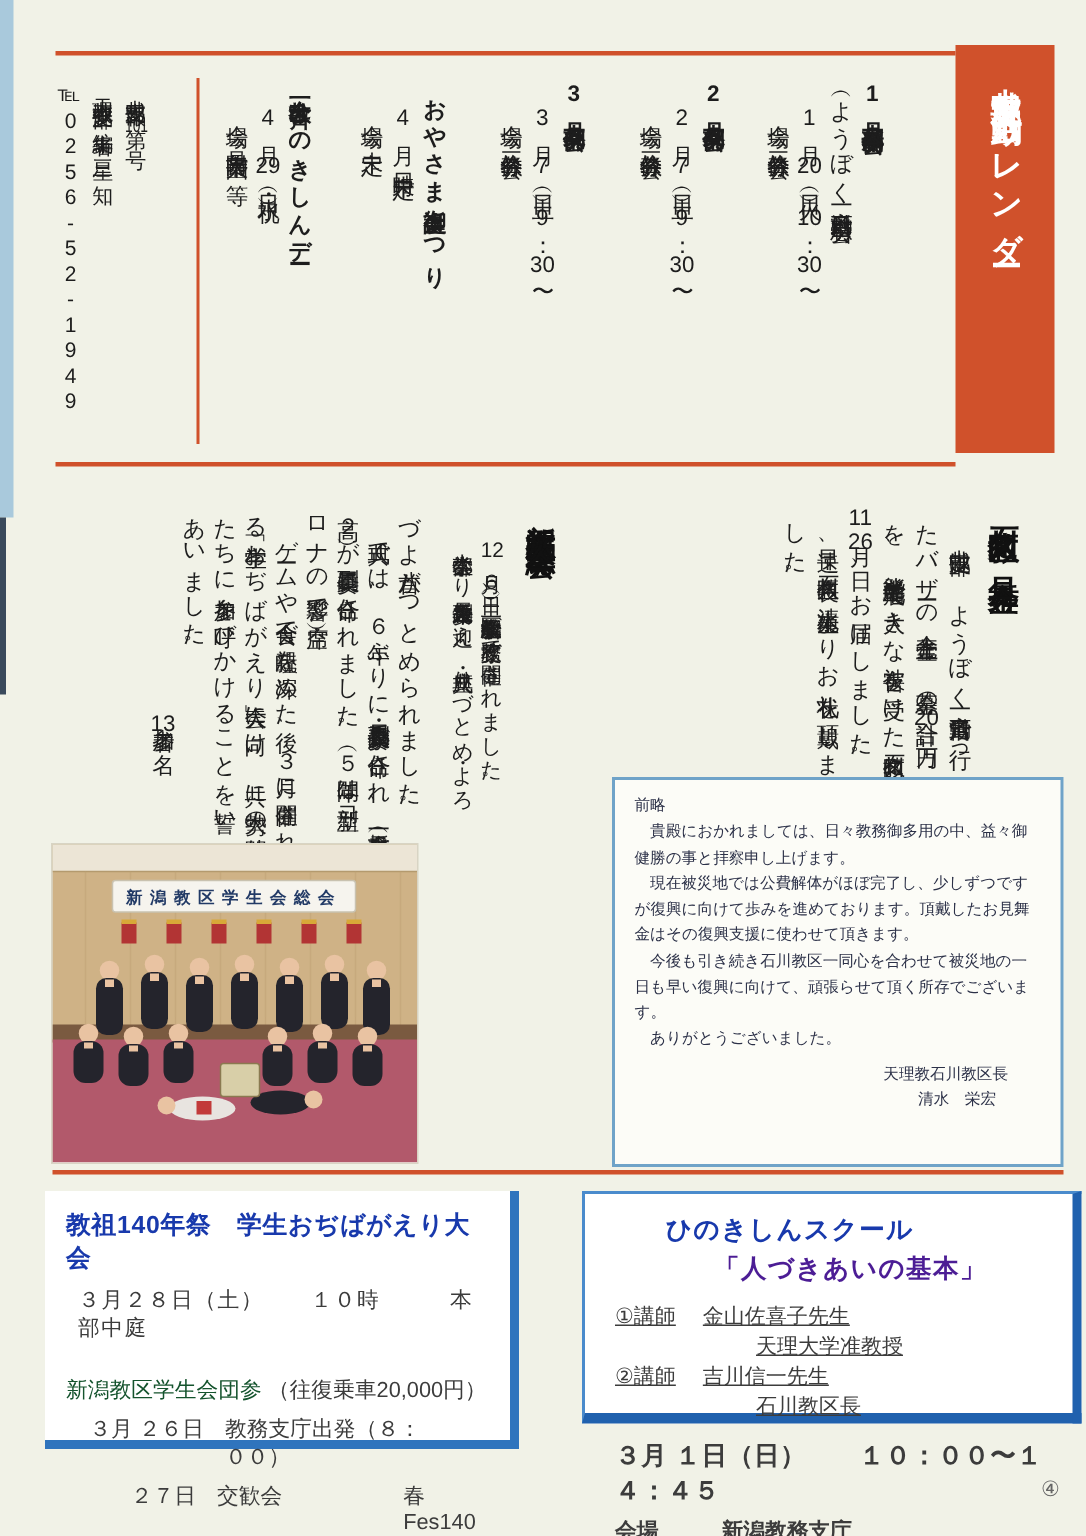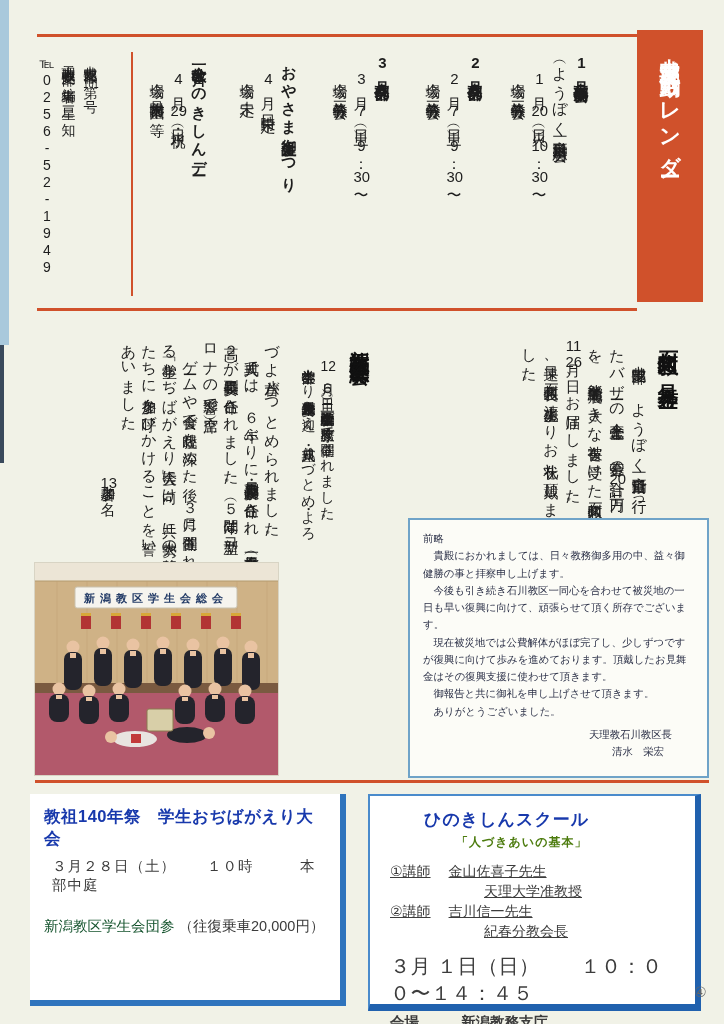--- a/index.html
+++ b/index.html
@@ -50,56 +50,56 @@
 
   
   .photo{position:absolute;left:35px;top:563px;width:243px;height:212px;
     box-shadow:0 0 0 1px #d8d4c4;}
   .photo svg{display:block;}
 
   
   .letter{
     position:absolute;left:408px;top:518px;width:301px;height:260px;
     background:#fcfcf7;border:2px solid #6fa3c8;box-sizing:border-box;
-    padding:10px 13px;font-family:Liberation Serif, serif;
+    padding:10px 13px;font-family:Liberation Mono, monospace;
     font-size:10.4px;line-height:1.66;color:#2c3148;
   }
   .letter .sig{text-align:right;}
   .letter .sig1{margin-top:6px;margin-right:22px;}
   .letter .sig2{margin-right:30px;}
 
   
   .event-box{
-    position:absolute;left:30px;top:794px;width:316px;height:212px;
+    position:absolute;left:30px;top:794px;width:316px;height:172px;
     background:#fff;border-right:6px solid #2f74bd;border-bottom:6px solid #2f74bd;
     box-sizing:border-box;padding:12px 12px 0 14px;color:#3c3c3c;
   }
   .event-box .title{color:#1839ac;font-weight:bold;font-size:16.5px;letter-spacing:0.5px;}
   .event-box .dateline{font-size:14.5px;margin:7px 0 0 8px;letter-spacing:1px;}
   .event-box .groupline{margin-top:22px;font-size:14.5px;}
   .event-box .groupline .g-title{font-weight:normal;color:#14532d;}
   .sch{margin-top:6px;font-size:14.5px;}
   .sch-row{display:flex;margin-top:7px;}
   .sch-date{width:92px;text-align:right;white-space:pre;}
   .sch-event{width:132px;margin-left:14px;}
   .sch-note{}
 
   .school-box{
-    position:absolute;left:368px;top:794px;width:333px;height:217px;
+    position:absolute;left:388px;top:794px;width:333px;height:155px;
     background:#fff;border:2px solid #4a8bcc;border-right:6px solid #2061ae;
     border-bottom:7px solid #2061ae;box-sizing:border-box;
     padding:12px 14px 0 20px;color:#3c3c3c;
   }
   .school-box .t1{color:#1839ac;font-weight:bold;font-size:17px;margin-left:34px;letter-spacing:1px;}
-  .school-box .t2{color:#4d7c0f;font-weight:bold;font-size:12px;margin-left:66px;letter-spacing:1px;margin-top:3px;}
+  .school-box .t2{color:#4c1d95;font-weight:bold;font-size:17px;margin-left:66px;letter-spacing:1px;margin-top:3px;}
   .lect{margin-top:12px;font-size:14px;text-decoration:underline;}
   .lect-line1{display:flex;margin-top:2px;}
   .lect-line1 .name{margin-left:18px;text-align:right;}
   .lect-line2{margin-left:94px;margin-top:2px;}
-  .school-dt{font-size:20px;margin-top:12px;letter-spacing:0.5px;}
+  .school-dt{font-size:17px;margin-top:12px;letter-spacing:0.5px;font-weight:bold;}
   .school-venue{display:flex;font-size:14.5px;margin-top:6px;font-weight:bold;}
   .school-venue .vname{margin-left:42px;}
 
   .page-num{position:absolute;left:694px;top:984px;font-size:14px;color:#666;}
 </style>
 </head>
 <body>
 
 <div class="page">
   <div class="edge-top"></div>
@@ -233,53 +233,65 @@
         <ellipse cx="152" cy="172" rx="20" ry="8" fill="#24242c"></ellipse>
         <circle cx="174" cy="170" r="6" fill="#e9c3a2"></circle>
       </g>
       <rect x="112" y="146" width="26" height="22" rx="2" fill="#d8cfa8" stroke="#8a7a50"></rect>
     </svg>
   </div>
 
   <div class="letter">
     <div>前略</div>
     <div>　貴殿におかれましては、日々教務御多用の中、益々御健勝の事と拝察申し上げます。</div>
+    <div>　現在被災地では公費解体がほぼ完了し、少しずつですが復興に向けて歩みを進めております。頂戴したお見舞金はその復興支援に使わせて頂きます。</div>
     <div>　今後も引き続き石川教区一同心を合わせて被災地の一日も早い復興に向けて、頑張らせて頂く所存でございます。</div>
-    <div>　現在被災地では公費解体がほぼ完了し、少しずつですが復興に向けて歩みを進めております。頂戴したお見舞金はその復興支援に使わせて頂きます。</div>
-    <div>　御報告と共に御礼を申し上げさせて頂きます。</div>
     <div>　ありがとうございました。</div>
     <div class="sig sig1">天理教石川教区長</div>
     <div class="sig sig2">清水　栄宏</div>
   </div>
 
   <div class="rule rule-mid"></div>
 
   <div class="event-box">
     <div class="title">教祖140年祭　学生おぢばがえり大会</div>
     <div class="dateline">３月２８日（土）　　１０時　　　本部中庭</div>
     <div class="groupline">
       <span class="g-title">新潟教区学生会団参</span>
       <span>（往復乗車20,000円）</span>
+    </div>
+    <div class="sch">
+      <div class="sch-row">
+        <span class="sch-date">３月 ２６日</span>
+        <span class="sch-event">教務支庁出発（８：００）</span>
+        <span class="sch-note"></span>
+      </div>
+      <div class="sch-row">
+        <span class="sch-date">２７日</span>
+        <span class="sch-event">交歓会</span>
+        <span class="sch-note">春Fes140</span>
+      </div>
+
     </div>
   </div>
 
   <div class="school-box">
     <div class="t1">ひのきしんスクール</div>
     <div class="t2">「人づきあいの基本」</div>
     <div class="lect">
       <div class="lect-line1">
         <span>①講師</span>
         <span class="name">金山佐喜子先生</span>
       </div>
       <div class="lect-line2">天理大学准教授</div>
       <div class="lect-line1">
         <span>②講師</span>
         <span class="name">吉川信一先生</span>
       </div>
-      <div class="lect-line2">紀春分教会長</div>
+      <div class="lect-line2">石川教区長</div>
     </div>
     <div class="school-dt">３月 １日（日）　　１０：００〜１４：４５</div>
     <div class="school-venue">
       <span>会場</span>
       <span class="vname">新潟教務支庁</span>
     </div>
 
   </div>
 
   <div class="page-num">④</div>

